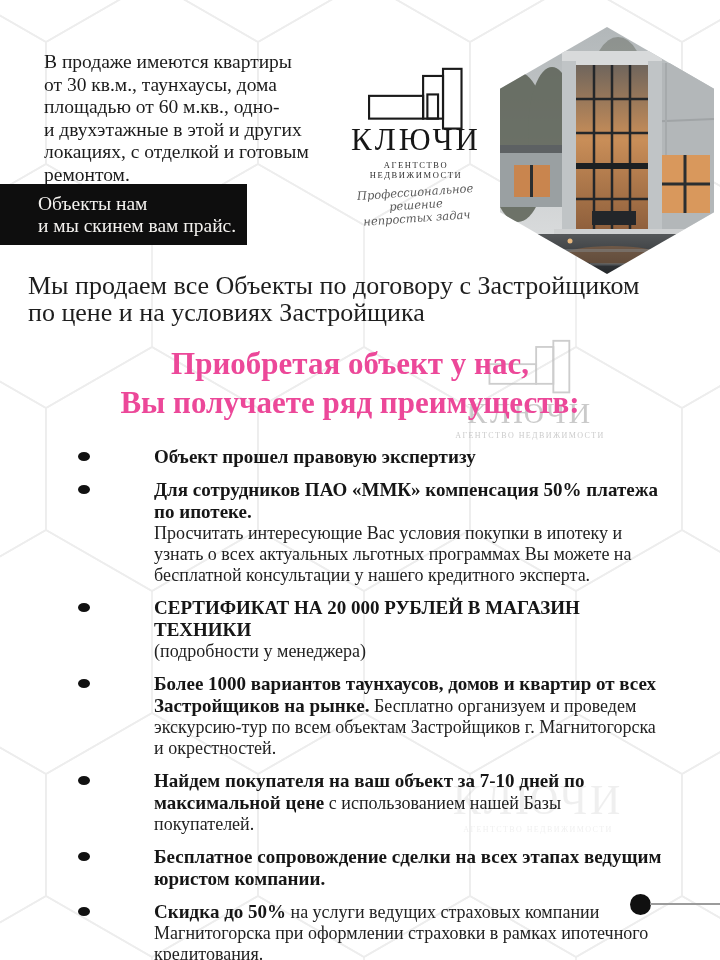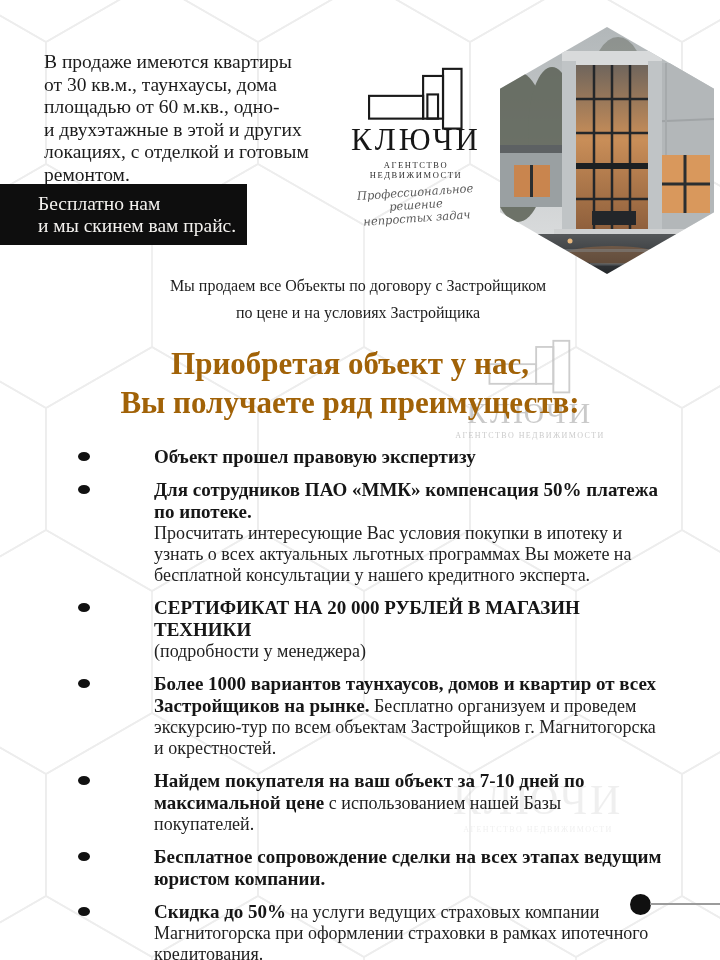--- a/index.html
+++ b/index.html
@@ -42,25 +42,25 @@
 
   
   .hexphoto{
     left:500px;top:27px;width:214px;height:247px;
     clip-path:polygon(50% 0,100% 25%,100% 75%,50% 100%,0 75%,0 25%);
     z-index:3;
   }
   .hexphoto svg{display:block;}
 
   
-  .sub-heading{left:48px;top:272px;width:620px;text-align:center;font-size:16px;line-height:27px;}
+  .sub-heading{left:28px;top:272px;width:620px;font-size:26px;line-height:27px;}
   .sub-heading .l2{font-weight:normal;}
   .main-heading{
     left:40px;top:344px;width:620px;text-align:center;
-    font-size:31px;font-weight:bold;line-height:39px;color:#a16207;z-index:2;
+    font-size:31px;font-weight:bold;line-height:39px;color:#ec4899;z-index:2;
   }
 
   
   .wm{position:absolute;text-align:center;color:#b9b9b9;z-index:1;}
   .wm .wm-name{font-size:30px;letter-spacing:3px;line-height:30px;}
   .wm .wm-caption{font-size:8px;letter-spacing:1.4px;margin-top:3px;}
   .wm1{left:448px;top:338px;width:164px;opacity:.75;}
   .wm2{left:438px;top:778px;width:200px;opacity:.22;}
 
   
@@ -97,21 +97,21 @@
   </svg>
 
   <div class="layer intro">В продаже имеются квартиры
 от 30 кв.м., таунхаусы, дома
 площадью от 60 м.кв., одно-
 и двухэтажные в этой и других
 локациях, с отделкой и готовым
 ремонтом.</div>
 
   <div class="layer banner">
-    <span>Бесплатно нам</span>
+    <span>Объекты нам</span>
     <span>и мы скинем вам прайс.</span>
   </div>
 
   <div class="layer logo">
     <svg class="mark" width="100" height="64" viewBox="0 0 140 90" xmlns="http://www.w3.org/2000/svg">
       <g fill="none" stroke="#1a1a1a" stroke-width="3">
         <rect x="4" y="42" width="76" height="32"></rect>
         <rect x="80" y="14" width="28" height="60"></rect>
         <rect x="86" y="40" width="15" height="34"></rect>
         <rect x="108" y="4" width="26" height="84"></rect>

